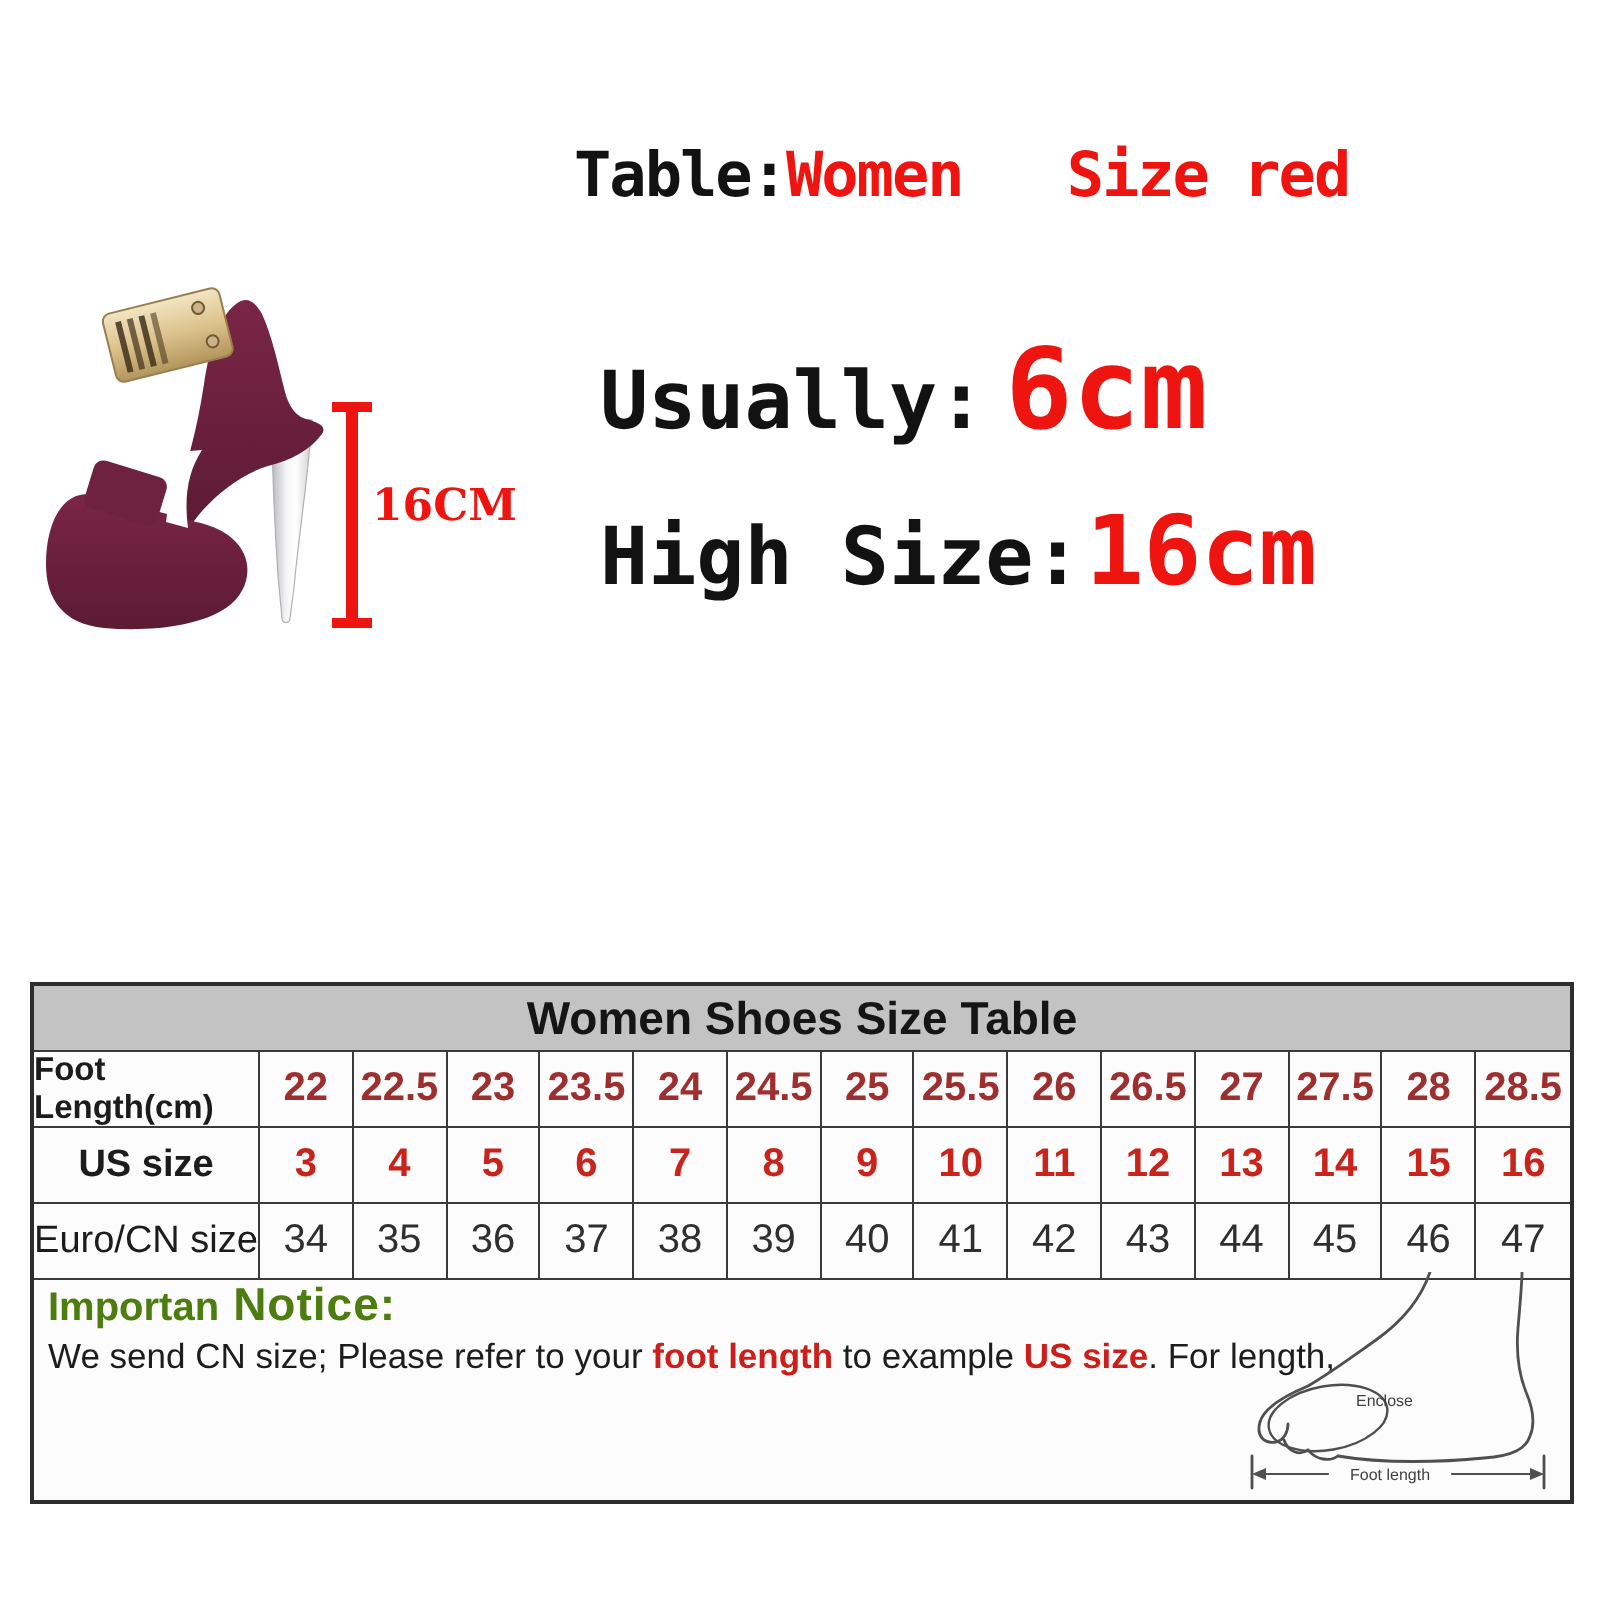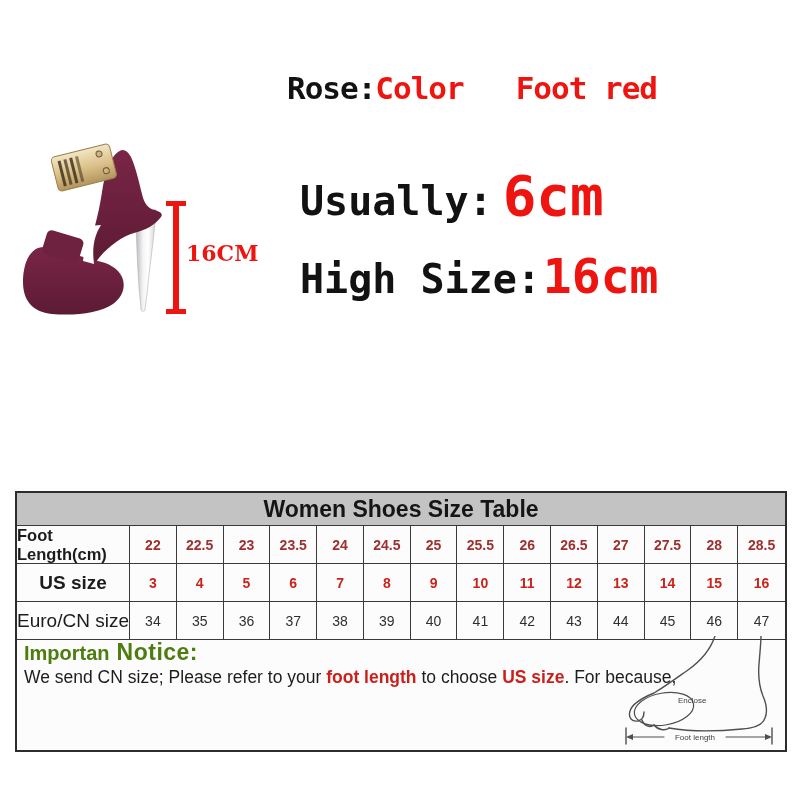--- a/index.html
+++ b/index.html
@@ -30,21 +30,21 @@
   }
   #table-title{
     height:32px;background:#c3c3c3;border-bottom:1px solid #3a3a3a;
     display:flex;align-items:center;justify-content:center;
     font-size:23px;font-weight:bold;color:#151515;letter-spacing:0px;
   }
   #size-grid{display:grid;grid-template-columns:113px repeat(14,1fr);}
   .cell{
     height:37px;background:#fcfcfc;display:flex;align-items:center;justify-content:center;
     border-right:1px solid #3a3a3a;border-bottom:1px solid #3a3a3a;
-    font-size:14px;
+    font-size:20px;
   }
   .cell:nth-child(15n){border-right:none;}
   .cell.lbl{font-size:19px;color:#1c1c1c;}
   .row0 .cell.lbl{font-size:16.5px;font-weight:bold;}
   .row1 .cell.lbl{font-weight:bold;}
   .cell.bold{font-weight:bold;}
   
   #notice{position:relative;height:110px;background:#fcfcfc;padding:3px 0 0 7px;box-sizing:border-box;}
   #notice-heading{color:#4d7c0f;line-height:19px;}
   #notice-heading .h1{font-size:20px;font-weight:bold;}
@@ -104,21 +104,21 @@
     <g fill="#ee1410">
       <rect x="146" y="71" width="20" height="5"></rect>
       <rect x="153" y="71" width="6" height="113"></rect>
       <rect x="146" y="179" width="20" height="5"></rect>
     </g>
   </svg>
 
   <span id="heel-measure">16CM</span>
 
   <div id="color-line" class="hero-text mono">
-    <span>Rose:</span><span class="red">Color</span><span class="red opt2">Foot red</span>
+    <span>Table:</span><span class="red">Women</span><span class="red opt2">Size red</span>
   </div>
 
   <div id="platform-line" class="hero-text mono">
     <span>Usually:</span><span class="big-red">6cm</span>
   </div>
 
   <div id="heels-line" class="hero-text mono">
     <span>High Size:</span><span class="big-red">16cm</span>
   </div>
 </div>
@@ -130,21 +130,21 @@
       <div class="row0" style="display: contents;"><div class="cell lbl">Foot Length(cm)</div><div class="cell bold" style="color: rgb(158, 47, 47);">22</div><div class="cell bold" style="color: rgb(158, 47, 47);">22.5</div><div class="cell bold" style="color: rgb(158, 47, 47);">23</div><div class="cell bold" style="color: rgb(158, 47, 47);">23.5</div><div class="cell bold" style="color: rgb(158, 47, 47);">24</div><div class="cell bold" style="color: rgb(158, 47, 47);">24.5</div><div class="cell bold" style="color: rgb(158, 47, 47);">25</div><div class="cell bold" style="color: rgb(158, 47, 47);">25.5</div><div class="cell bold" style="color: rgb(158, 47, 47);">26</div><div class="cell bold" style="color: rgb(158, 47, 47);">26.5</div><div class="cell bold" style="color: rgb(158, 47, 47);">27</div><div class="cell bold" style="color: rgb(158, 47, 47);">27.5</div><div class="cell bold" style="color: rgb(158, 47, 47);">28</div><div class="cell bold" style="color: rgb(158, 47, 47);">28.5</div></div>
       <div class="row1" style="display: contents;"><div class="cell lbl">US size</div><div class="cell bold" style="color: rgb(200, 36, 28);">3</div><div class="cell bold" style="color: rgb(200, 36, 28);">4</div><div class="cell bold" style="color: rgb(200, 36, 28);">5</div><div class="cell bold" style="color: rgb(200, 36, 28);">6</div><div class="cell bold" style="color: rgb(200, 36, 28);">7</div><div class="cell bold" style="color: rgb(200, 36, 28);">8</div><div class="cell bold" style="color: rgb(200, 36, 28);">9</div><div class="cell bold" style="color: rgb(200, 36, 28);">10</div><div class="cell bold" style="color: rgb(200, 36, 28);">11</div><div class="cell bold" style="color: rgb(200, 36, 28);">12</div><div class="cell bold" style="color: rgb(200, 36, 28);">13</div><div class="cell bold" style="color: rgb(200, 36, 28);">14</div><div class="cell bold" style="color: rgb(200, 36, 28);">15</div><div class="cell bold" style="color: rgb(200, 36, 28);">16</div></div>
       <div class="row2" style="display: contents;"><div class="cell lbl">Euro/CN size</div><div class="cell" style="color: rgb(47, 47, 47);">34</div><div class="cell" style="color: rgb(47, 47, 47);">35</div><div class="cell" style="color: rgb(47, 47, 47);">36</div><div class="cell" style="color: rgb(47, 47, 47);">37</div><div class="cell" style="color: rgb(47, 47, 47);">38</div><div class="cell" style="color: rgb(47, 47, 47);">39</div><div class="cell" style="color: rgb(47, 47, 47);">40</div><div class="cell" style="color: rgb(47, 47, 47);">41</div><div class="cell" style="color: rgb(47, 47, 47);">42</div><div class="cell" style="color: rgb(47, 47, 47);">43</div><div class="cell" style="color: rgb(47, 47, 47);">44</div><div class="cell" style="color: rgb(47, 47, 47);">45</div><div class="cell" style="color: rgb(47, 47, 47);">46</div><div class="cell" style="color: rgb(47, 47, 47);">47</div></div>
     </div>
 
   <div id="notice">
     <div id="notice-heading">
       <span class="h1">Importan</span><span class="h2">Notice:</span>
     </div>
     <div id="notice-lines">
-        <div class="notice-line"><span>We send CN size; Please refer to your </span><span class="rb">foot length</span><span> to choose </span><span class="rb">US size</span><span>. For because,</span></div>
+        <div class="notice-line"><span>We send CN size; Please refer to your </span><span class="rb">foot length</span><span> to example </span><span class="rb">US size</span><span>. For length,</span></div>
       </div>
 
     <svg id="foot-svg" width="158" height="112" viewBox="0 0 158 112">
       <g fill="none" stroke="#4f4f4f" stroke-width="1.4" stroke-linecap="round">
 
         <path d="M93,0 C89,12 80,24 66,34 C56,41 44,50 32,57 C20,62 10,68 8,75 C6,82 10,86 16,85 C20,84 22,80 22,76"></path>
         <path d="M20,84 C22,90 28,92 32,89"></path>
         <path d="M32,89 C36,94 43,95 47,92"></path>
 
         <path d="M47,92 C70,96 100,95 120,93 C135,92 141,88 143,82 C146,75 144,67 141,60 C137,50 136,40 137,28 C138,16 139,6 139,0"></path>

